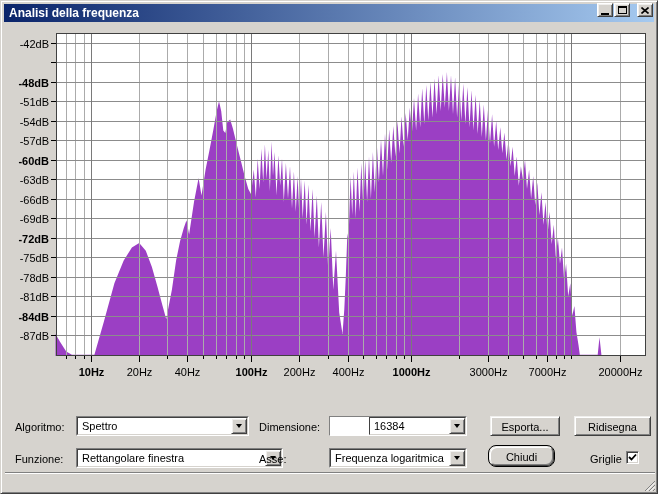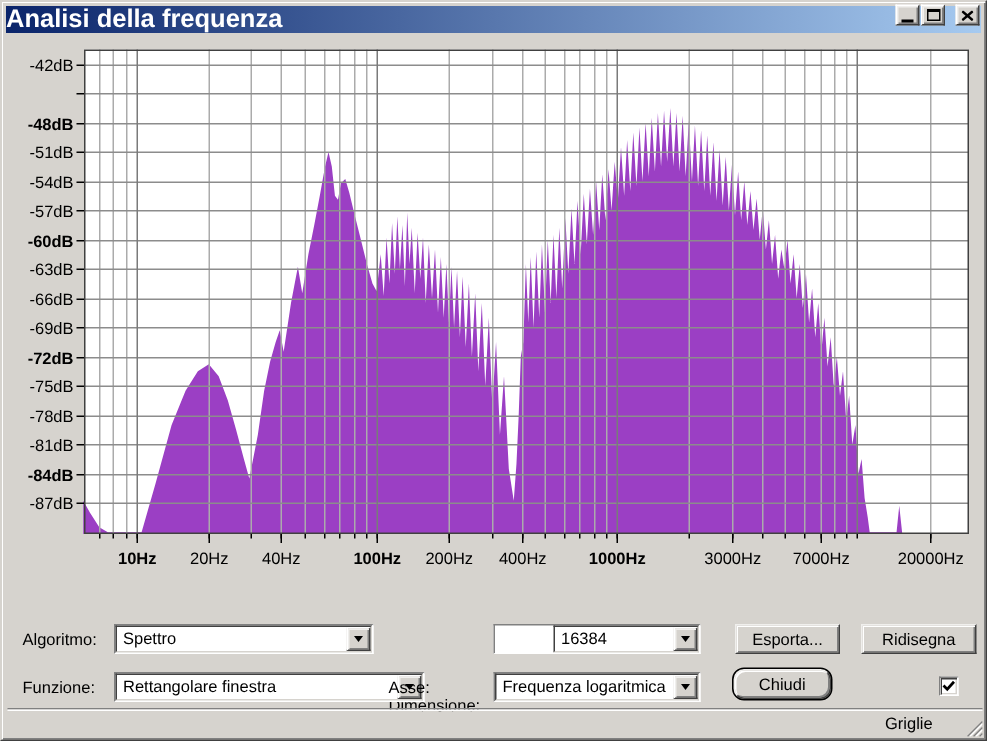--- a/index.html
+++ b/index.html
@@ -11,21 +11,21 @@
     font-size:11px;color:#000;
     border:1px solid;border-color:#d6d3ce #404040 #404040 #d6d3ce;
     box-shadow:inset 1px 1px 0 #ffffff, inset -1px -1px 0 #808080;
   }
   .titlebar{
     position:absolute;left:3px;top:3px;right:3px;height:18px;
     background:linear-gradient(to right,#0a246a,#a6caf0);
     display:flex;align-items:center;
   }
   .title-text{
-    color:#ffffff;font-weight:bold;font-size:17px;
+    color:#ffffff;font-weight:bold;font-size:12px;padding-left:5px;
     flex:1;white-space:nowrap;overflow:hidden;
   }
   .tb-btn{
     position:absolute;top:2px;width:16px;height:14px;
     background:#d6d3ce;
     border:1px solid;border-color:#ffffff #404040 #404040 #ffffff;
     box-shadow:inset 1px 1px 0 #f0efed, inset -1px -1px 0 #808080;
     display:flex;align-items:center;justify-content:center;padding:0;
   }
   .tb-min{right:44px;} .tb-max{right:27px;} .tb-close{right:4px;}
@@ -236,21 +236,21 @@
 
   <span class="ctl-label" style="left:14px;top:420px;">Algoritmo:</span>
   <div class="combo" style="left:75px;top:415px;width:173px;">
     <div class="combo-inner">
       <span class="combo-value">Spettro</span>
       <span class="combo-arrow">
           <span class="arrow-down"></span>
         </span>
     </div>
   </div>
-  <span class="ctl-label" style="left:258px;top:420px;margin-top:44px;">Dimensione:</span>
+  <span class="ctl-label" style="left:258px;top:420px;">Dimensione:</span>
   <div class="combo" style="left:328px;top:415px;width:138px;padding-left:39px;">
     <div class="combo-inner">
       <span class="combo-value">16384</span>
       <span class="combo-arrow">
           <span class="arrow-down"></span>
         </span>
     </div>
   </div>
   <button class="push-btn" style="left:489px;top:415px;width:70px;">Esporta...</button>
   <button class="push-btn" style="left:573px;top:415px;width:77px;">Ridisegna</button>
@@ -267,21 +267,21 @@
   <span class="ctl-label" style="left:258px;top:452px;">Asse:</span>
   <div class="combo" style="left:328px;top:447px;width:138px;">
     <div class="combo-inner">
       <span class="combo-value">Frequenza logaritmica</span>
       <span class="combo-arrow">
           <span class="arrow-down"></span>
         </span>
     </div>
   </div>
   <button class="push-btn default-btn" style="left:488px;top:445px;width:65px;">Chiudi</button>
-  <span class="ctl-label" style="left:589px;top:476px;">Griglie</span>
+  <span class="ctl-label" style="left:589px;top:452px;">Griglie</span>
   <div class="checkbox" style="left:625px;top:450px;">
     <svg id="check-glyph" width="9" height="9" viewBox="0 0 9 9" style="display: block;">
       <polyline points="1,4 3.5,6.5 8,1.5" fill="none" stroke="#000" stroke-width="1.8"></polyline>
     </svg>
   </div>
 
   <div class="groove"></div>
   <svg class="grip" width="14" height="14">
     <line x1="4" y1="14" x2="14" y2="4" stroke="#808080" stroke-width="1"></line>
     <line x1="5.5" y1="14" x2="14" y2="5.5" stroke="#ffffff" stroke-width="1"></line>

